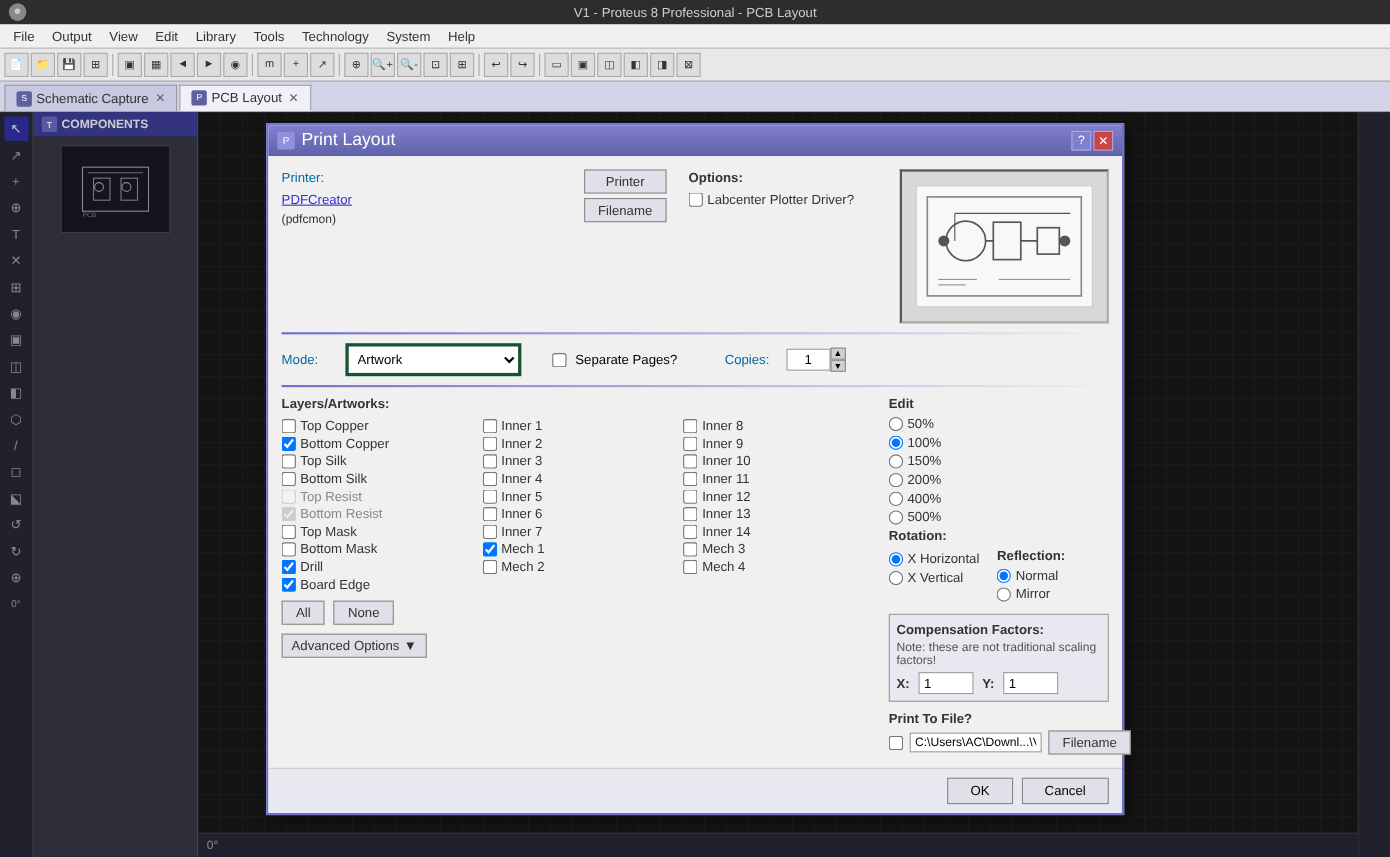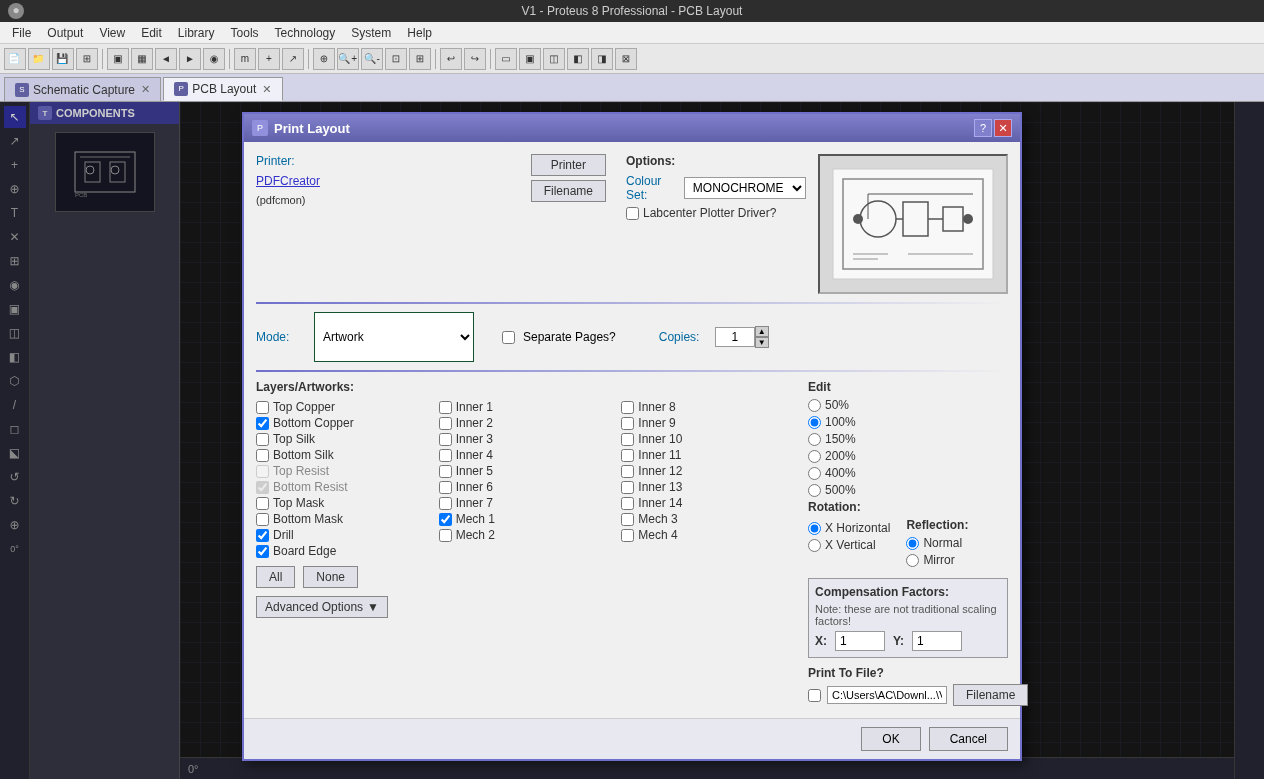--- a/index.html
+++ b/index.html
@@ -280,22 +280,22 @@
       height: 16px;
       background: #9090dd;
       border-radius: 2px;
       display: flex;
       align-items: center;
       justify-content: center;
       font-size: 9px;
       color: white;
     }
     .dialog-title-text {
-      font-size: 13px;
-      font-weight: bold;
+      font-size: 16px;
+      font-weight: normal;
     }
     .dialog-title-controls {
       display: flex;
       gap: 2px;
     }
     .dialog-ctrl-btn {
       width: 18px;
       height: 18px;
       background: #8080cc;
       border: 1px solid #aaaaee;
@@ -327,22 +327,22 @@
       gap: 8px;
       margin-bottom: 6px;
     }
     .field-label {
       font-size: 12px;
       color: #0369a1;
       min-width: 50px;
     }
     .field-select {
       background: white;
-      border: 1px solid #14532d;
-      padding: 16px 4px;
+      border: 3px solid #14532d;
+      padding: 4px 4px;
       font-size: 12px;
       min-width: 140px;
     }
 
     .btn {
       background: #e0e0e8;
       border: 1px solid #888;
       padding: 3px 12px;
       font-size: 12px;
       cursor: pointer;
@@ -757,26 +757,20 @@
               <span class="printer-sub">(pdfcmon)</span>
             </div>
           </div>
           <div class="printer-buttons">
             <button class="btn">Printer</button>
             <button class="btn">Filename</button>
           </div>
 
           <div style="margin-left:20px;width:180px">
             <div class="options-title">Options:</div>
-            <div class="colour-row">
-              <span class="field-label">Colour Set:</span>
-              <select class="colour-select">
-                <option>MONOCHROME</option>
-              </select>
-            </div>
             <div class="check-item">
               <input type="checkbox" id="labcenter" style="">
               <label for="labcenter">Labcenter Plotter Driver?</label>
             </div>
           </div>
 
           <div class="preview-box" style="margin-left:12px">
             <svg viewBox="0 0 170 120">
               <rect x="5" y="5" width="160" height="110" fill="#f8f8f8" stroke="#ccc"></rect>
               <rect x="15" y="15" width="140" height="90" fill="none" stroke="#888" stroke-width="1.5"></rect>

